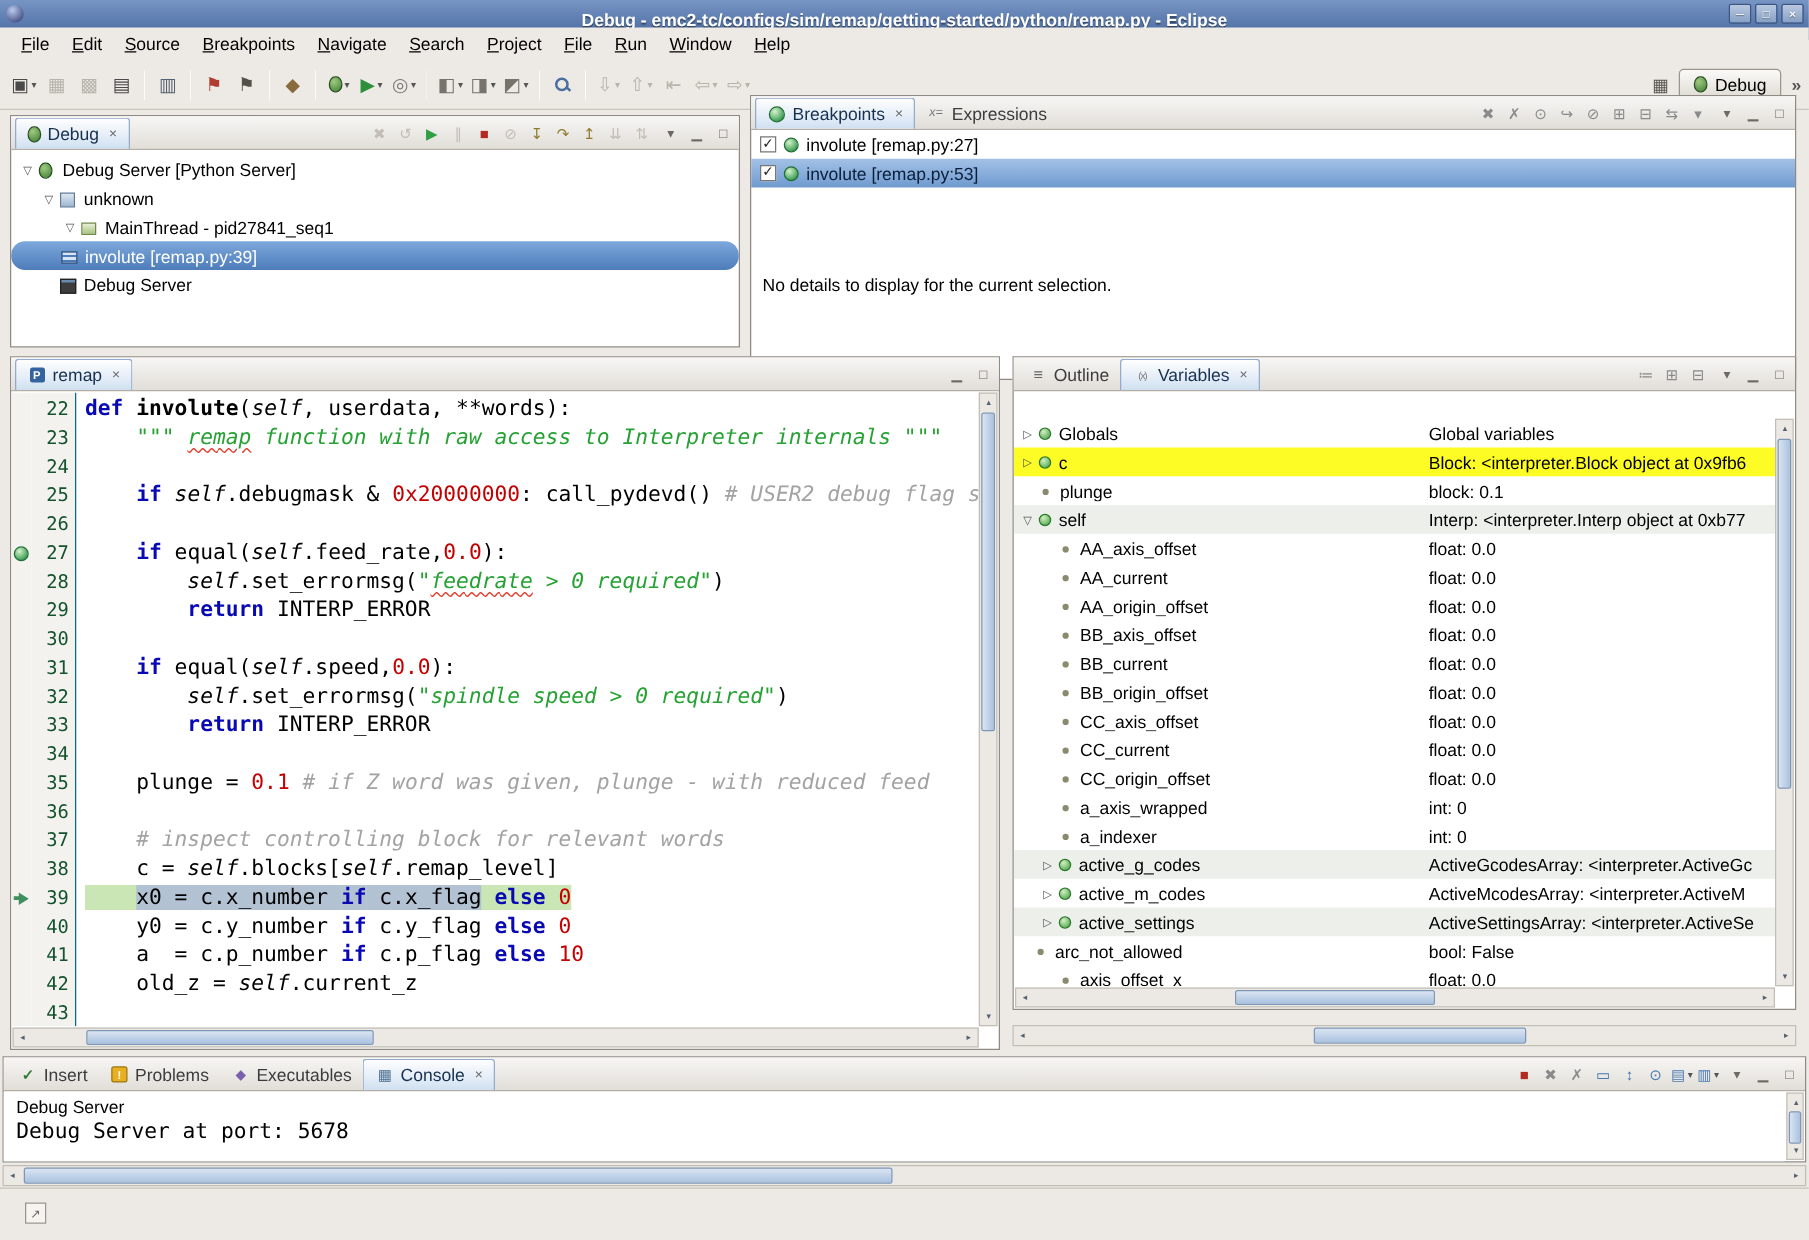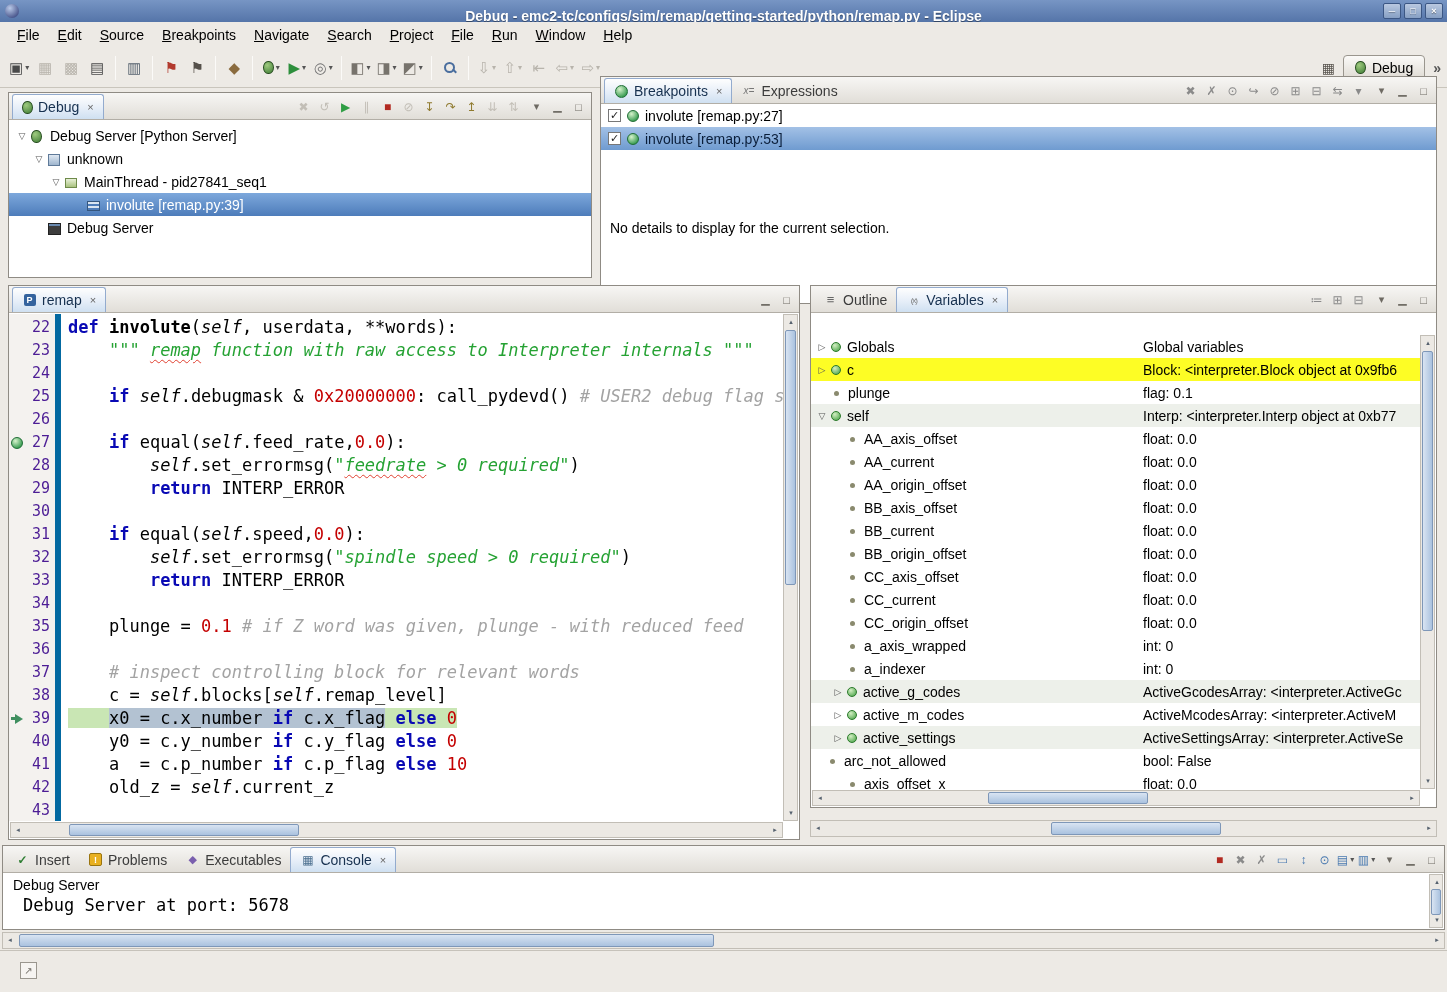--- a/index.html
+++ b/index.html
@@ -114,22 +114,22 @@
 .checkbox { width:13px; height:13px; border:1px solid #777; background:#fff;
   font-size:11px; line-height:11px; text-align:center; color:#222; flex:none; }
 .bp-ball { width:12px; height:12px; border-radius:50%; flex:none;
   background:radial-gradient(circle at 35% 30%,#d6f2cc,#3c9e54 75%); border:1px solid #1f6e35; }
 #bp-detail { position:absolute; left:9px; top:116px; font-size:14px; color:#000; }
 
 
 #editor { left:8px; top:285px; width:792px; height:555px; }
 #editor-body { position:absolute; left:0; top:28px; right:16px; bottom:18px; display:flex; overflow:hidden; }
 #gutter-marks { width:16px; background:#f4f2ef; flex:none; padding-top:2px; }
-#gutter-nums { width:36px; background:#f4f2ef; border-right:6px solid #0369a1; flex:none;
-  font-family:"DejaVu Sans Mono",monospace; font-size:15px; color:#4c1d95;
+#gutter-nums { width:36px; background:#f4f2ef; border-right:1px solid #0369a1; flex:none;
+  font-family:"DejaVu Sans Mono",monospace; font-size:15px; color:#14532d;
   text-align:right; padding:2px 5px 0 0; }
 .ln { height:23px; line-height:23px; }
 .mk { height:23px; display:flex; align-items:center; justify-content:center; }
 .gut-bp { width:12px; height:12px; border-radius:50%;
   background:radial-gradient(circle at 35% 30%,#d6f2cc,#3c9e54 75%); border:1px solid #1f6e35; }
 .gut-arrow { display:block; width:12px; height:10px; position:relative; }
 .gut-arrow::before { content:""; position:absolute; left:0; top:3.5px; width:5px; height:3px; background:#3f8f5f; }
 .gut-arrow::after { content:""; position:absolute; left:4px; top:0; border-left:8px solid #3f8f5f;
   border-top:5px solid transparent; border-bottom:5px solid transparent; }
 #code { flex:1; font-family:"DejaVu Sans Mono",monospace; font-size:17px; line-height:23px;
@@ -170,21 +170,21 @@
 .vcol-value { flex:1; overflow:hidden; white-space:nowrap; padding-left:7px; }
 .vic-green { width:10px; height:10px; border-radius:50%; flex:none; margin:0 6px 0 2px;
   background:radial-gradient(circle at 35% 30%,#d2eec2,#3f9e3f); border:1px solid #2a7a2a; }
 .vic-dot { width:5px; height:5px; border-radius:50%; background:#8a8a6e; flex:none; margin:2px 9px 0 5px; }
 
 
 #console-view { left:2px; top:845px; width:1443px; height:85px; }
 #console-body { position:absolute; left:0; top:28px; right:16px; bottom:0; background:#fff;
   overflow:hidden; }
 #console-label { padding:3px 0 0 10px; font-size:14px; }
-#console-output { padding:2px 0 0 20px; font-family:"DejaVu Sans Mono",monospace; font-size:17px; }
+#console-output { padding:2px 0 0 10px; font-family:"DejaVu Sans Mono",monospace; font-size:17px; }
 
 
 #status-bar { position:absolute; left:0; top:950px; width:1447px; height:42px;
   background:#edeae5; border-top:1px solid #c6c2ba; }
 #status-ico { position:absolute; left:20px; top:11px; width:17px; height:17px;
   border:1px solid #9a968e; background:#f6f4f1; color:#6e6a63; font-size:10px;
   display:flex; align-items:center; justify-content:center; }
 #status-cells { position:absolute; left:778px; top:5px; height:31px; display:flex; }
 .status-cell { width:114px; padding:7px 0 0 10px; font-size:14px;
   border-left:1px solid #b4b0a8; box-shadow:inset 1px 0 0 #fbfaf8; }
@@ -368,21 +368,21 @@
       <div class="tree-row" style="padding-left: 23px;">
         <span class="expander">▽</span>
         <span class="ti ti-process"></span>
         <span class="tree-label">unknown</span>
       </div>
       <div class="tree-row" style="padding-left: 40px;">
         <span class="expander">▽</span>
         <span class="ti ti-thread"></span>
         <span class="tree-label">MainThread - pid27841_seq1</span>
       </div>
-      <div class="tree-row selected" style="padding-left: 62px;">
+      <div class="tree-row selected" style="padding-left: 24px; border-radius: 11px;">
         <span class="expander"></span>
         <span class="ti ti-stack-frame"></span>
         <span class="tree-label">involute [remap.py:39]</span>
       </div>
       <div class="tree-row" style="padding-left: 23px;">
         <span class="expander"></span>
         <span class="ti ti-debug-server"></span>
         <span class="tree-label">Debug Server</span>
       </div>
     </div>
@@ -583,21 +583,21 @@
           <span class="vname">c</span>
         </div>
         <div class="vcol-value">Block: &lt;interpreter.Block object at 0x9fb6</div>
       </div>
       <div class="var-row">
         <div class="vcol-name" style="padding-left: 4px;">
           <span class="expander"></span>
           <span class="vic-dot"></span>
           <span class="vname">plunge</span>
         </div>
-        <div class="vcol-value">flag: 0.1</div>
+        <div class="vcol-value">block: 0.1</div>
       </div>
       <div class="var-row shaded">
         <div class="vcol-name" style="padding-left: 4px;">
           <span class="expander">▽</span>
           <span class="vic-green"></span>
           <span class="vname">self</span>
         </div>
         <div class="vcol-value">Interp: &lt;interpreter.Interp object at 0xb77</div>
       </div>
       <div class="var-row">

